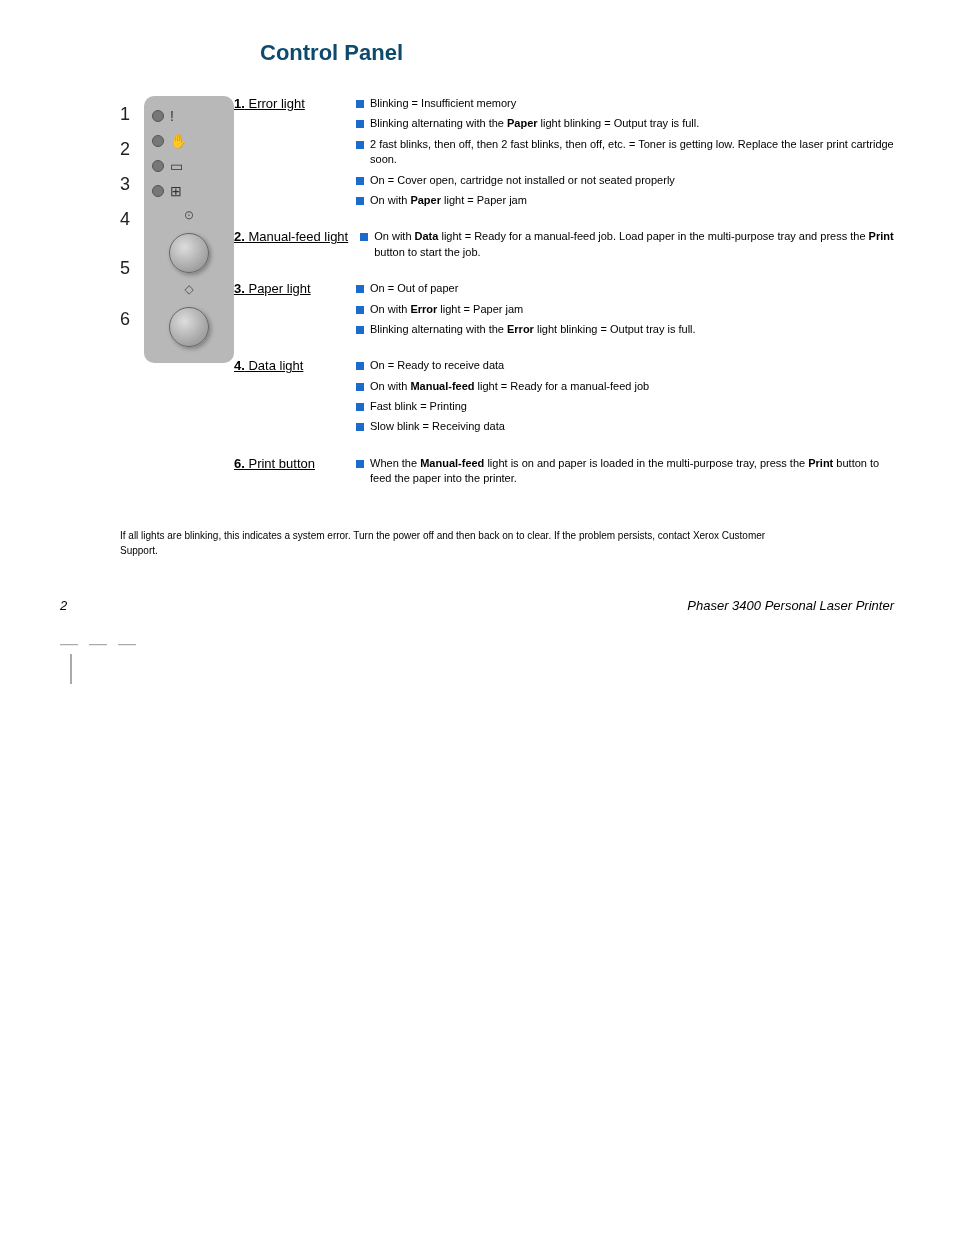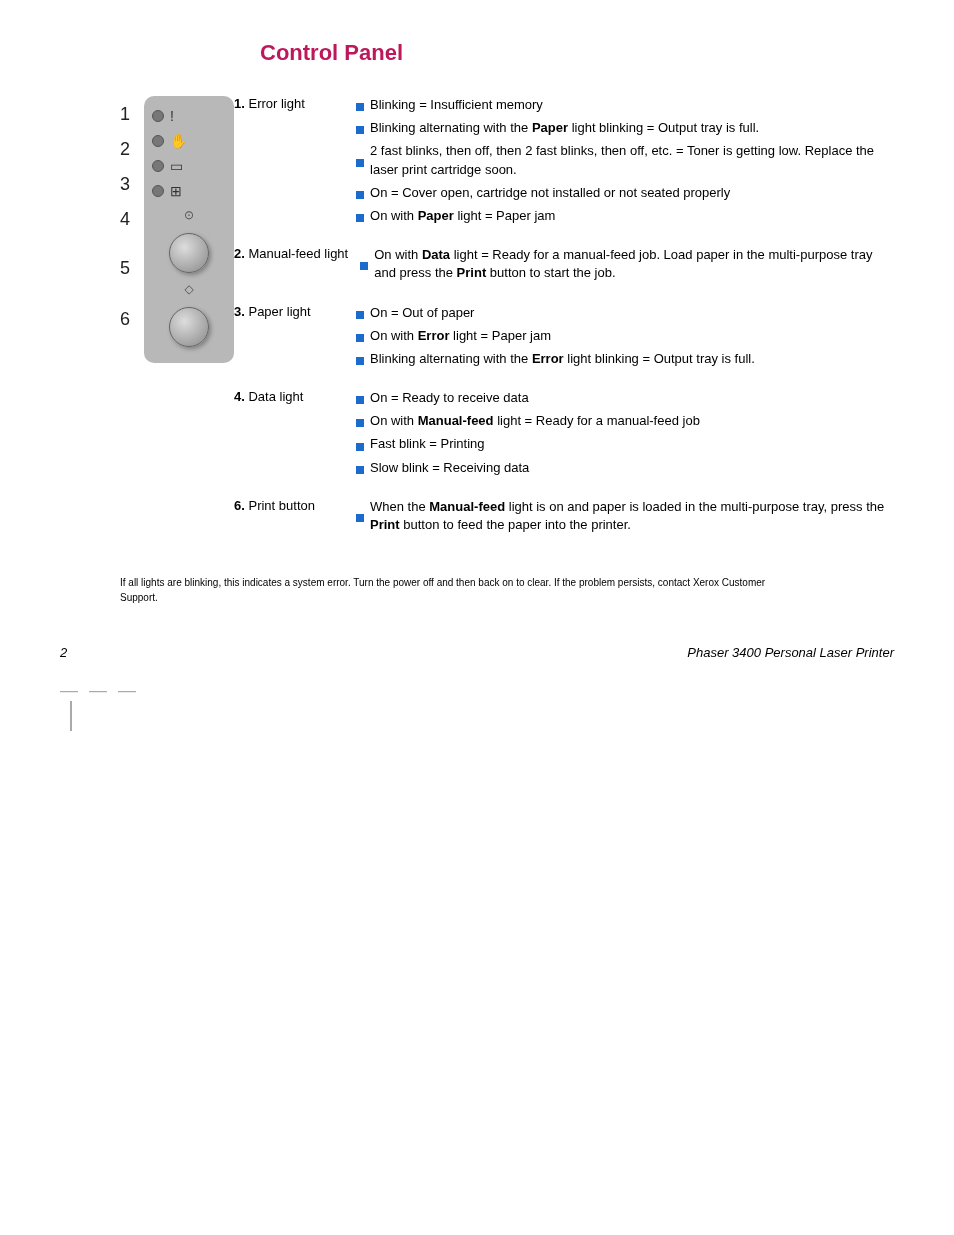--- a/index.html
+++ b/index.html
@@ -6,21 +6,21 @@
     body {
       font-family: Arial, sans-serif;
       font-size: 13px;
       background: #fff;
       color: #000;
       width: 954px;
       min-height: 1235px;
       padding: 40px 60px;
     }
     .page-title {
-      color: #be185d;
+      color: #0c4a6e;
       font-size: 22px;
       font-weight: bold;
       margin-bottom: 30px;
       margin-left: 200px;
     }
     .main-content {
       display: flex;
       flex-direction: row;
       gap: 0;
       margin-left: 60px;
@@ -36,34 +36,35 @@
       display: flex;
       flex-direction: row;
       margin-bottom: 16px;
       gap: 12px;
     }
     .desc-label {
       min-width: 110px;
       font-size: 13px;
       flex-shrink: 0;
       padding-top: 0;
+      text-decoration: underline;
     }
     .desc-label span.num {
       font-weight: bold;
     }
     .desc-bullets {
       flex: 1;
     }
     .bullet-item {
       display: flex;
       flex-direction: row;
-      align-items: center;
+      align-items: flex-start;
       margin-bottom: 5px;
       gap: 6px;
-      font-size: 13px;
+      font-size: 11px;
       line-height: 1.4;
     }
     .bullet-sq {
       width: 8px;
       height: 8px;
       background: #1a6bcc;
       flex-shrink: 0;
       margin-top: 4px;
     }
     .bullet-text {

